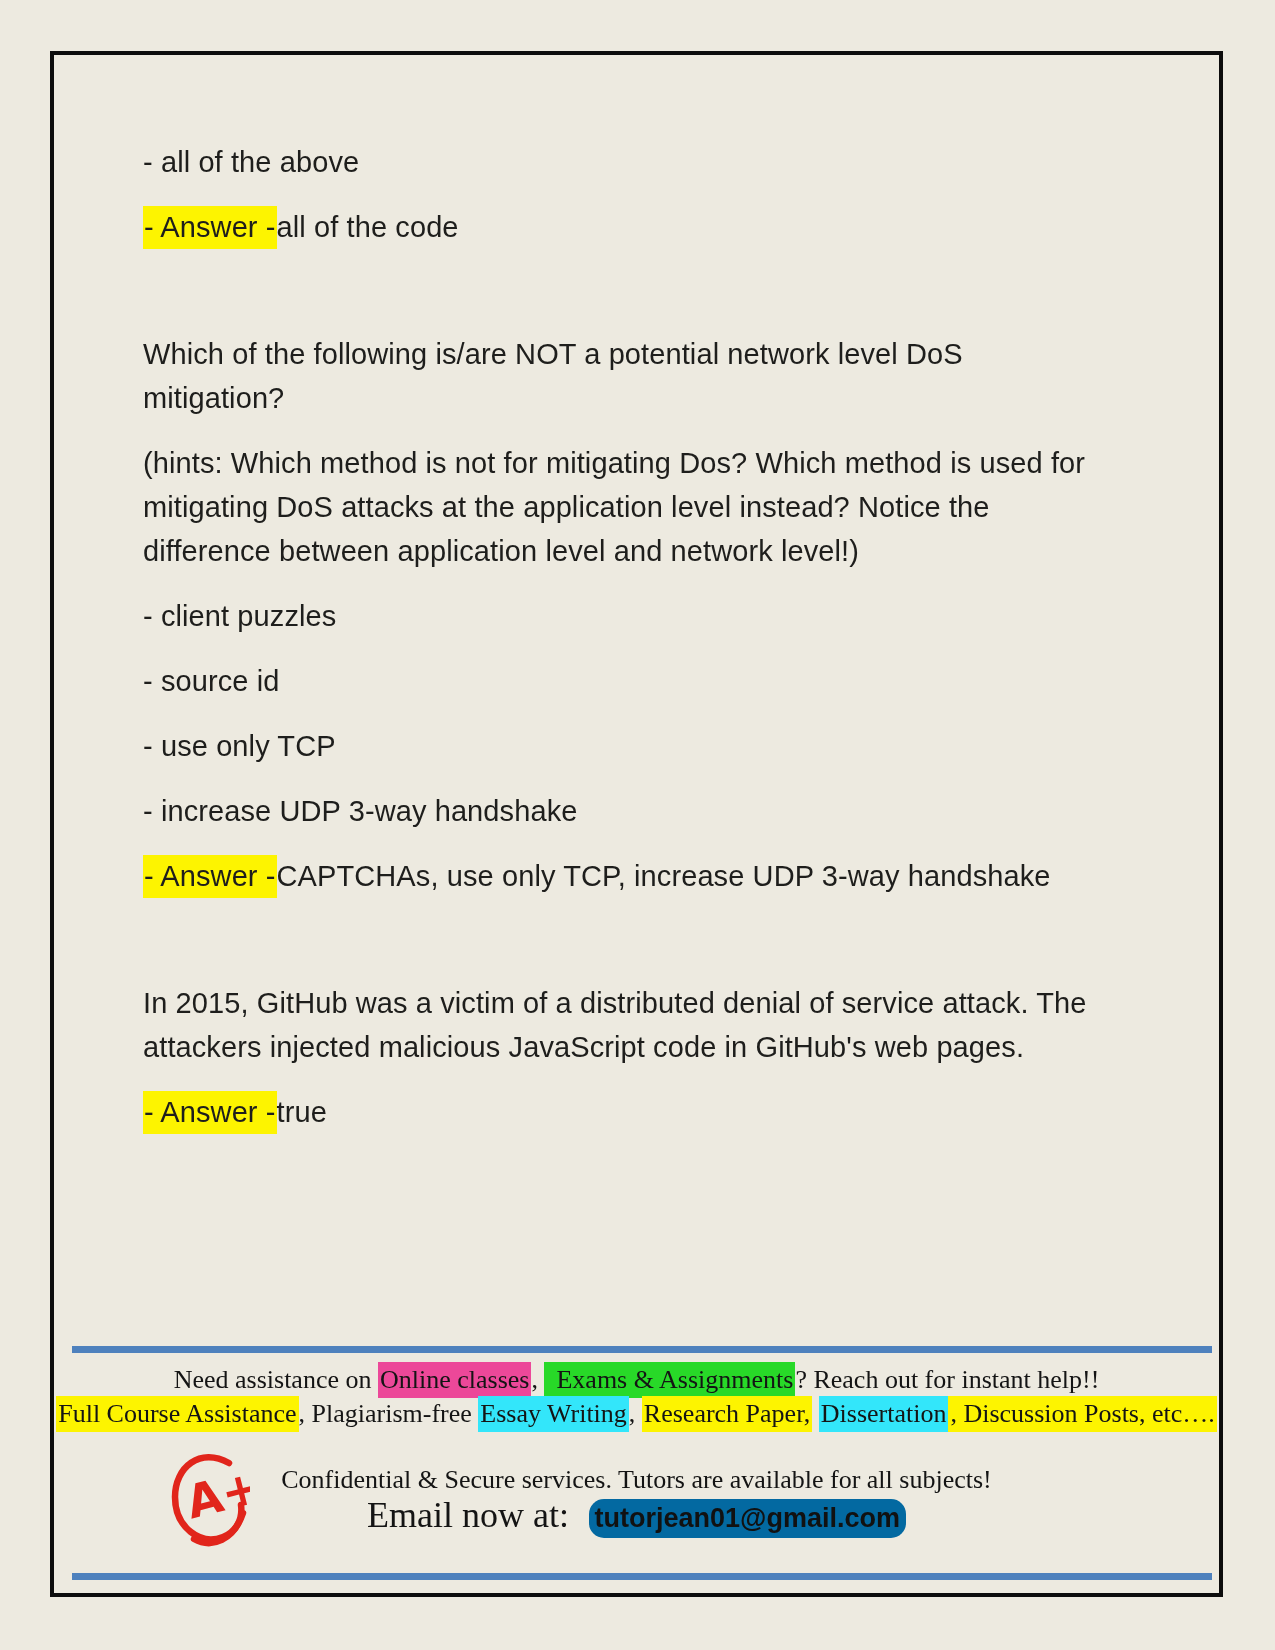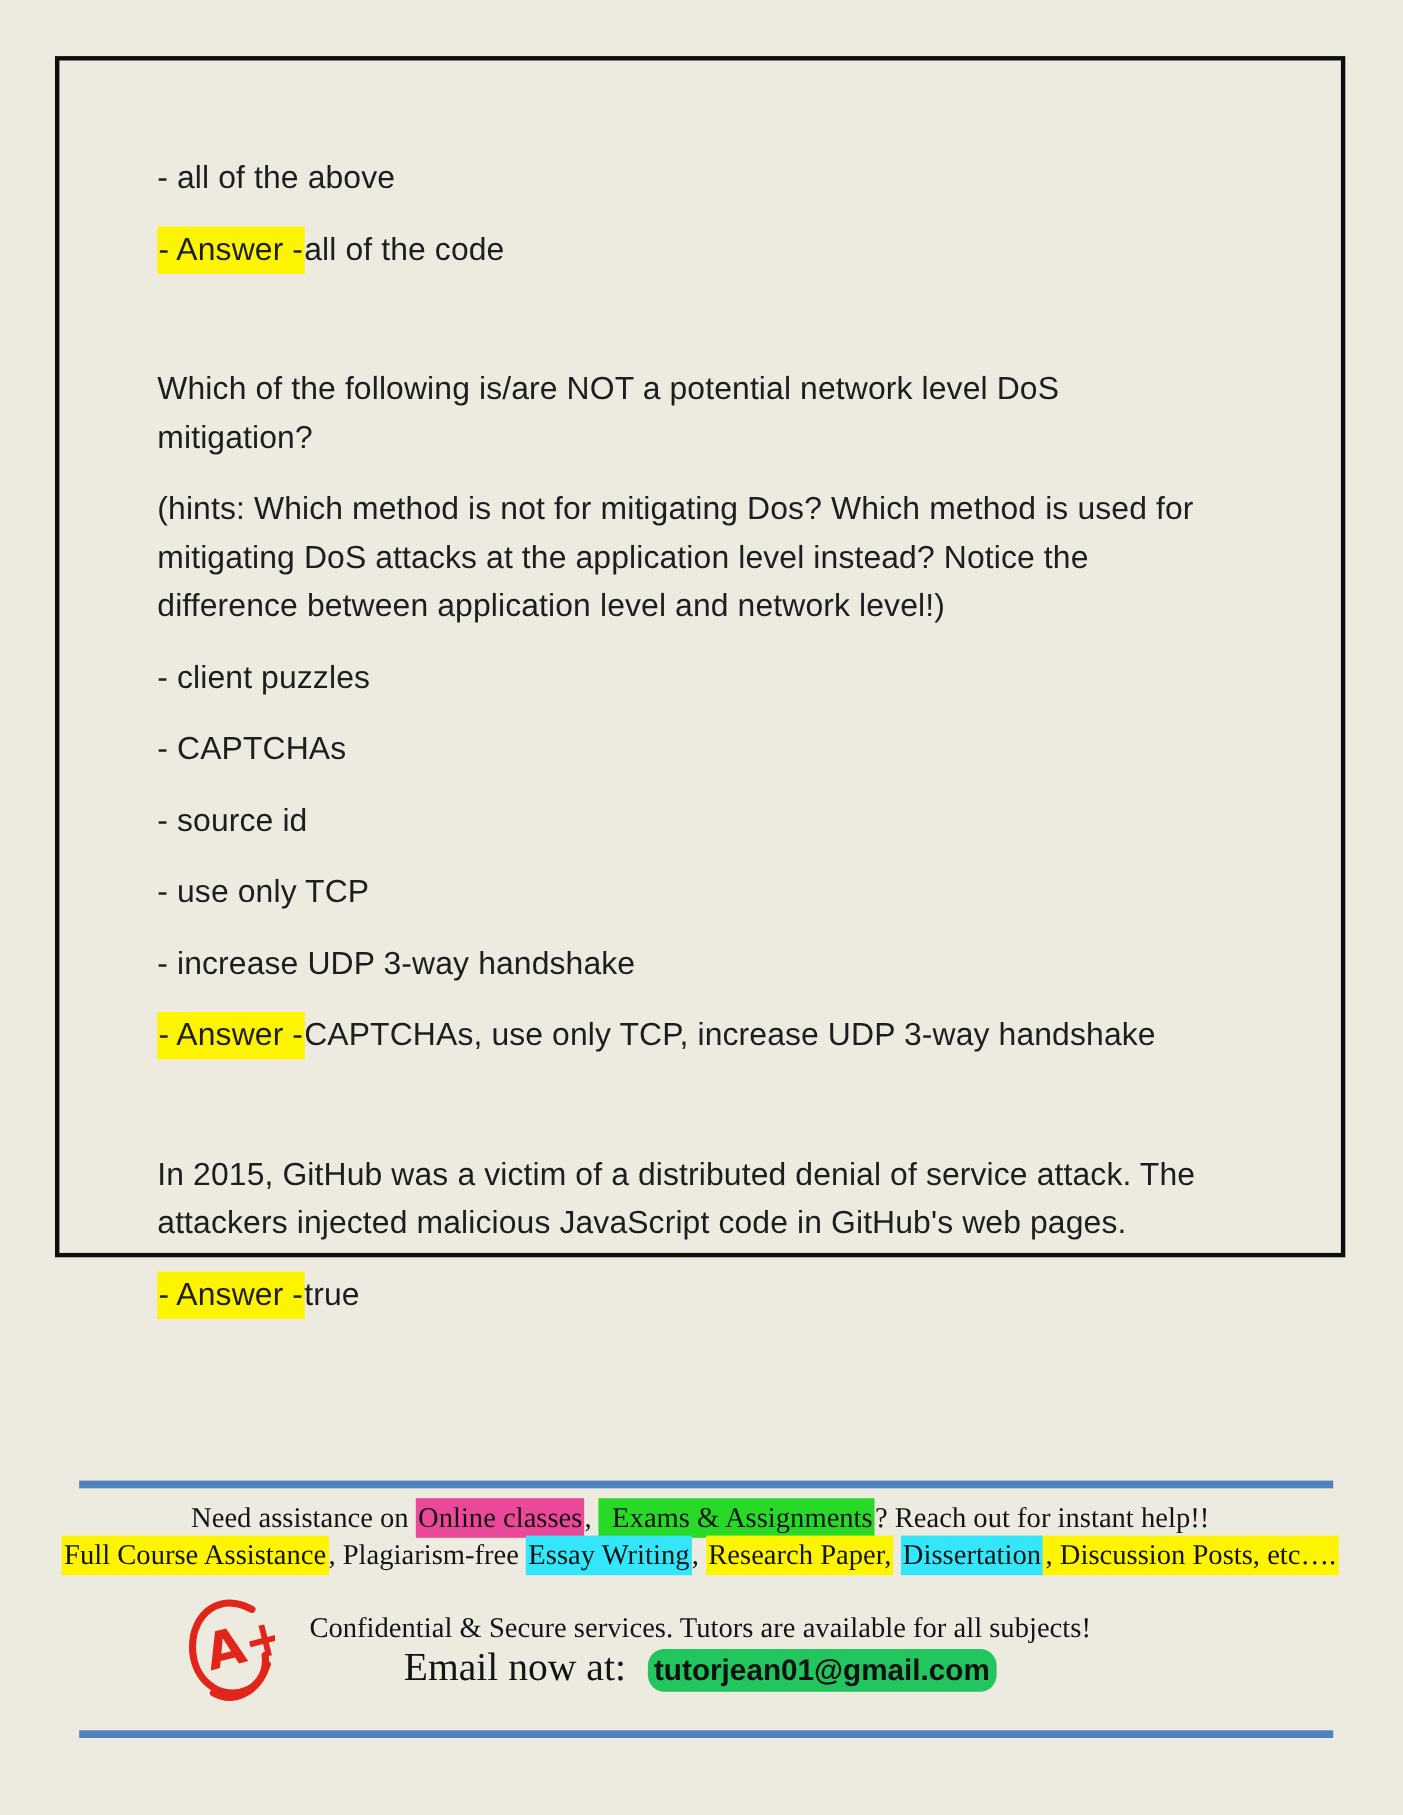--- a/index.html
+++ b/index.html
@@ -7,21 +7,21 @@
   body {
     position: relative;
     background: #edeae0;
     font-family: "Liberation Sans", sans-serif;
     color: #1e1e1c;
     overflow: hidden;
   }
   .doc-border {
     position: absolute;
     left: 50px; top: 51px;
-    width: 1173px; height: 1092px;
+    width: 1173px; height: 1546px;
     border: 4px solid #0d0d0d;
   }
   .content {
     position: absolute;
     left: 89px; top: 85px;
     width: 955px;
     font-size: 29px;
     line-height: 44px;
     letter-spacing: 0.1px;
   }
@@ -68,21 +68,20 @@
 
 <div class="doc-border">
 
   <div class="content" id="doc-content">
       <p><span>- all of the above</span></p>
       <p><span class="hl" style="background-color: rgb(253, 244, 0);">- Answer -</span><span>all of the code</span></p>
       <div class="spacer"></div>
       <p><span>Which of the following is/are NOT a potential network level DoS mitigation?</span></p>
       <p><span>(hints: Which method is not for mitigating Dos? Which method is used for mitigating DoS attacks at the application level instead? Notice the difference between application level and network level!)</span></p>
       <p><span>- client puzzles</span></p>
-      <p><span>- CAPTCHAs</span></p>
       <p><span>- source id</span></p>
       <p><span>- use only TCP</span></p>
       <p><span>- increase UDP 3-way handshake</span></p>
       <p><span class="hl" style="background-color: rgb(253, 244, 0);">- Answer -</span><span>CAPTCHAs, use only TCP, increase UDP 3-way handshake</span></p>
       <div class="spacer"></div>
       <p><span>In 2015, GitHub was a victim of a distributed denial of service attack. The attackers injected malicious JavaScript code in GitHub's web pages.</span></p>
       <p><span class="hl" style="background-color: rgb(253, 244, 0);">- Answer -</span><span>true</span></p>
     </div>
 
   <div class="rule rule-top" id="rule-top" style="background: rgb(78, 129, 189);"></div>
@@ -98,18 +97,18 @@
     <text x="21" y="67" fill="#e1251b" font-size="46" font-weight="bold" font-family="DejaVu Sans, sans-serif" transform="rotate(-14 42 52)" id="logo-text">A+</text>
   </svg>
 
   <div class="footer-line footer-confidential">
     <span>Confidential &amp; Secure services. Tutors are available for all subjects!</span>
   </div>
 
   <div class="footer-line footer-email">
     <span class="email-label">Email now at:</span>
     <span>&nbsp;</span>
-    <span class="email-value" id="email-value" style="background-color: #22c55e; border-radius: 15px;">tutorjean01@gmail.com</span>
+    <span class="email-value" id="email-value" style="background-color: #0369a1; border-radius: 15px;">tutorjean01@gmail.com</span>
   </div>
 
   <div class="rule rule-bottom" id="rule-bottom" style="background: rgb(78, 129, 189);"></div>
 
 </div>
 
 </body></html>

